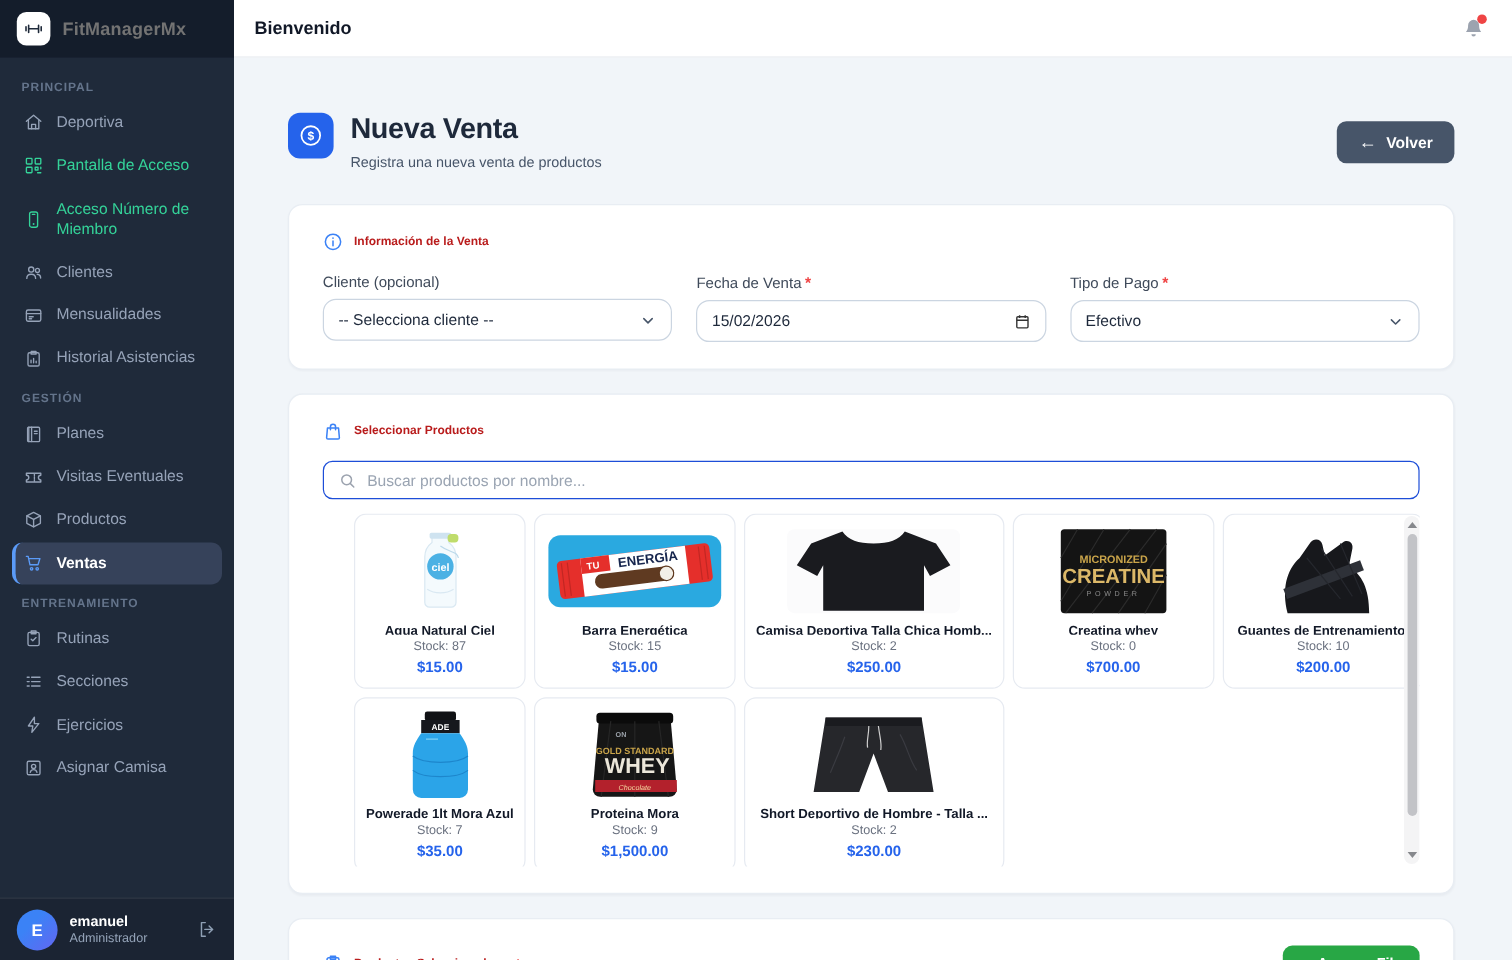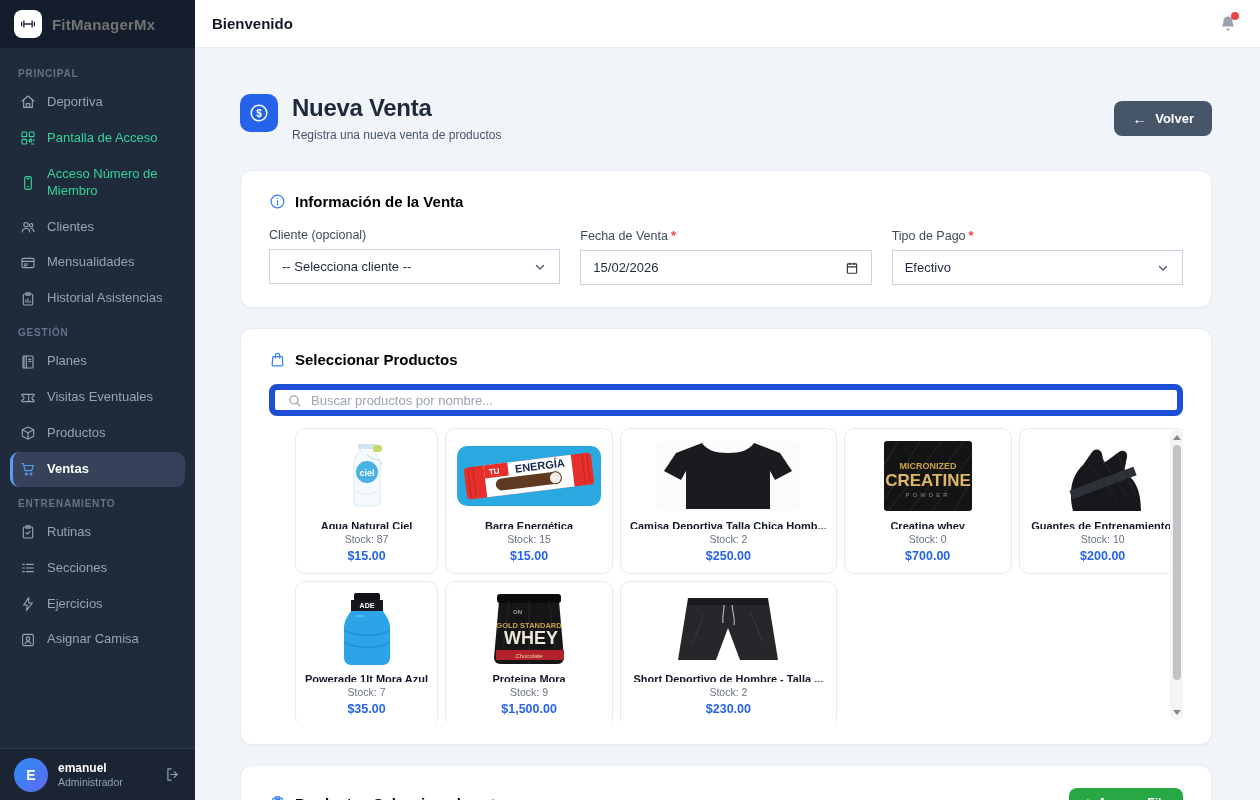--- a/index.html
+++ b/index.html
@@ -44,29 +44,29 @@
   .page-title { font-size: 24px; font-weight: bold; color: #1e293b; letter-spacing: -.3px; }
   .page-subtitle { font-size: 12px; color: #475569; margin-top: 6px; }
   .volver-btn { background: #475569; color: #ffffff; border: none; border-radius: 8px; padding: 10px 18px; font-size: 13px; font-weight: bold; font-family: inherit; display: flex; align-items: center; gap: 8px; cursor: pointer; }
   .volver-arrow { font-size: 15px; line-height: 1; }
 
   .card { background: #ffffff; border: 1px solid #e8edf3; border-radius: 12px; box-shadow: 0 1px 2px rgba(16,24,40,.04); padding: 22px 28px; }
   .card + .card { margin-top: 20px; }
   .card-title-row { display: flex; align-items: center; justify-content: space-between; }
   .card-title { display: flex; align-items: center; gap: 9px; }
   .card-title .ic { width: 17px; height: 17px; color: #3b82f6; flex: 0 0 17px; }
-  .card-title h2 { font-size: 15px; font-weight: bold; color: #000000; }
+  .card-title h2 { font-size: 10px; font-weight: bold; color: #b91c1c; }
   .req { color: #ef4444; font-style: normal; font-weight: bold; margin-left: 3px; font-size: 13px; }
 
   .fields { display: grid; grid-template-columns: 1fr 1fr 1fr; gap: 20px; margin-top: 18px; }
   .field label { display: block; font-size: 12.5px; color: #3f4a5a; margin-bottom: 7px; }
-  .inputlike { height: 35px; border: 1px solid #cbd5e1; border-radius: 0; background: #fff; display: flex; align-items: center; justify-content: space-between; padding: 0 12px; font-size: 13px; color: #1e293b; cursor: pointer; }
+  .inputlike { height: 35px; border: 1px solid #cbd5e1; border-radius: 11px; background: #fff; display: flex; align-items: center; justify-content: space-between; padding: 0 12px; font-size: 13px; color: #1e293b; cursor: pointer; }
   .inputlike .ctl-ic { width: 14px; height: 14px; color: #475569; flex: 0 0 14px; }
 
-  .search-box { margin-top: 16px; height: 32px; border: 6px solid #1d4ed8; border-radius: 8px; display: flex; align-items: center; gap: 9px; padding: 0 12px; background: #fff; }
+  .search-box { margin-top: 16px; height: 32px; border: 1px solid #1d4ed8; border-radius: 8px; display: flex; align-items: center; gap: 9px; padding: 0 12px; background: #fff; }
   .search-box .ic { width: 15px; height: 15px; color: #9ca3af; flex: 0 0 15px; }
   .search-box input { border: none; outline: none; flex: 1; font-size: 13px; font-family: inherit; color: #1e293b; background: transparent; }
   .search-box input::placeholder { color: #9aa4b2; }
 
   .products-wrap { position: relative; margin-top: 12px; height: 294px; overflow: hidden; padding-right: 24px; margin-left: 26px; }
   .products-grid { display: grid; grid-template-columns: repeat(5, 1fr); gap: 7px; }
   .product-card { height: 146px; border: 1px solid #e6eaf1; border-radius: 10px; background: #fff; padding: 10px 9px; display: flex; flex-direction: column; align-items: center; text-align: center; cursor: pointer; }
   .p-img { height: 74px; width: 100%; display: flex; align-items: center; justify-content: center; margin-bottom: 7px; }
   .p-img svg { max-height: 74px; }
   .p-name { font-size: 11px; font-weight: 600; color: #111827; max-width: 100%; white-space: nowrap; overflow: hidden; text-align: center; }

